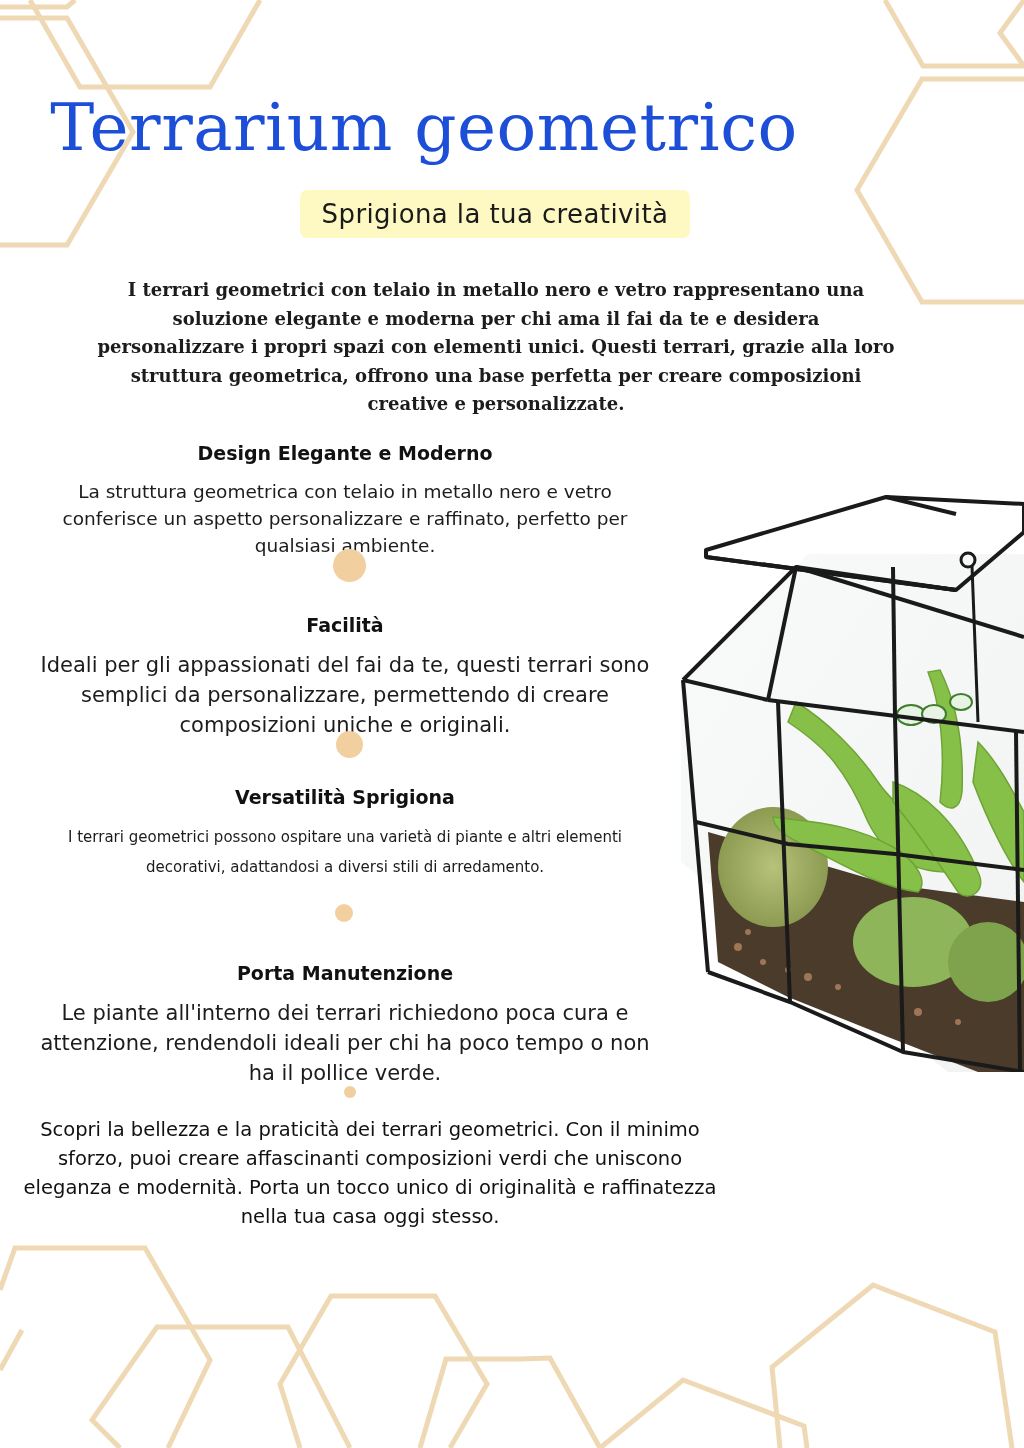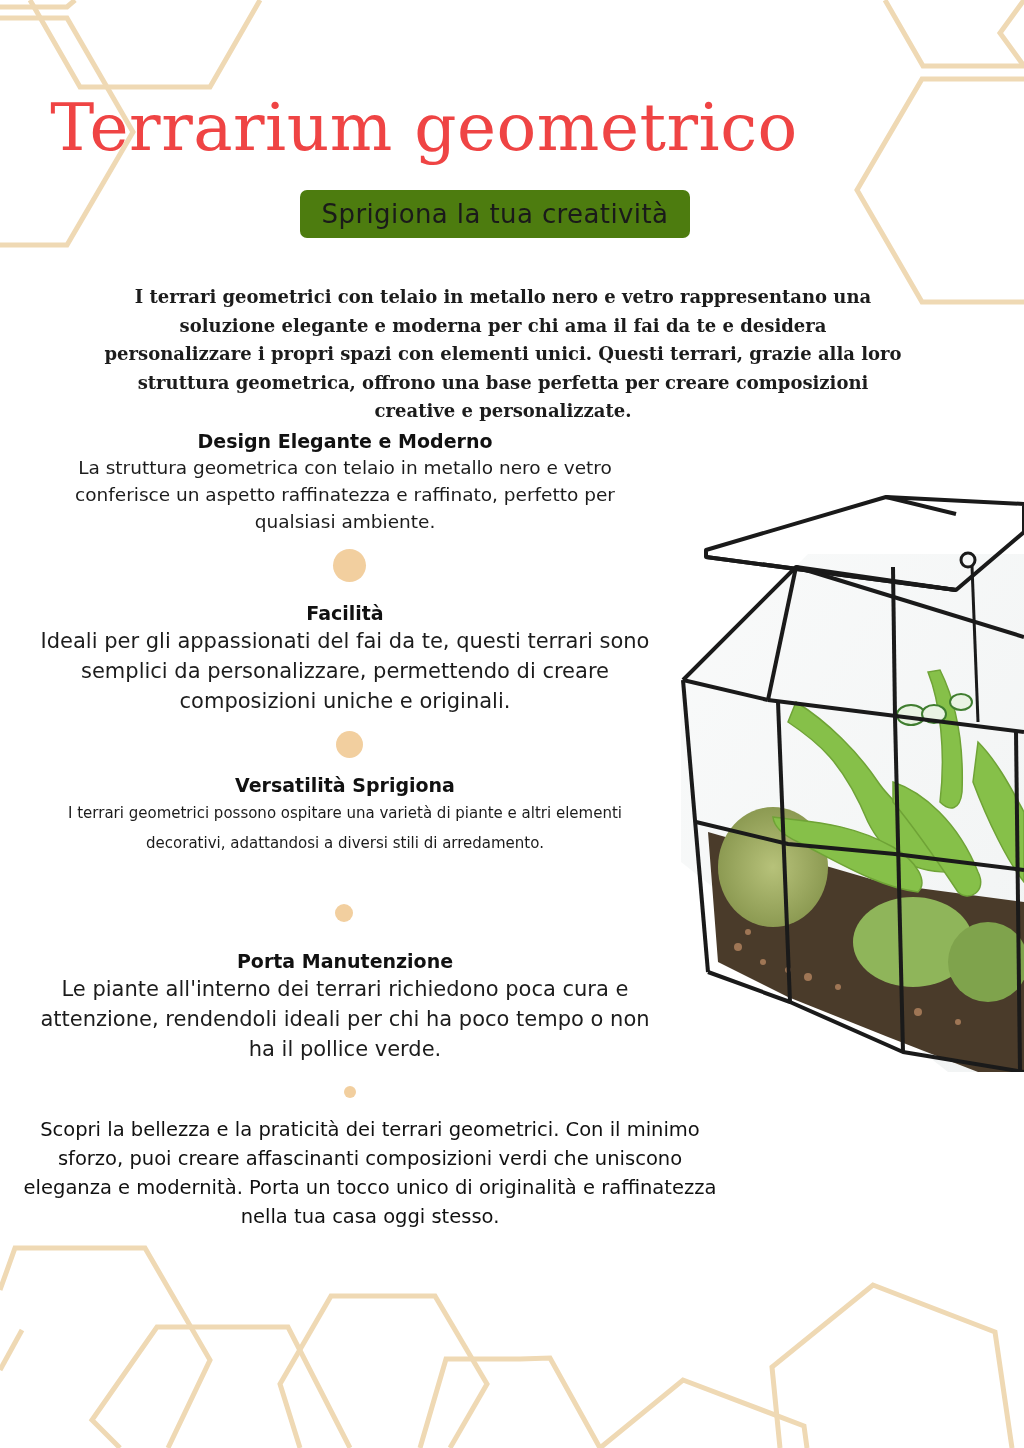--- a/index.html
+++ b/index.html
@@ -4,41 +4,41 @@
   <style>
     html, body { margin:0; padding:0; }
     body {
       width:1024px; height:1448px; position:relative; overflow:hidden;
       background:#ffffff; color:#1a1a1a;
     }
     .hex-layer { position:absolute; left:0; top:0; width:1024px; height:1448px; pointer-events:none; }
     .title {
       position:absolute; left:0; width:848px; top:92px; text-align:center;
       font-family:"DejaVu Serif", "Liberation Serif", serif; font-weight:400;
-      font-size:66px; letter-spacing:0.5px; color:#ef4444;
+      font-size:66px; letter-spacing:0.5px; color:#1d4ed8;
       margin:0; line-height:1.1;
     }
     .badge {
       position:absolute; left:300px; top:190px; width:390px; height:48px;
-      background:#4d7c0f; border-radius:7px;
+      background:#fef9c3; border-radius:7px;
       display:flex; align-items:center; justify-content:center;
       font-family:"DejaVu Sans", "Liberation Sans", sans-serif; font-size:26px; color:#1a1a1a;
       letter-spacing:0.4px;
     }
     .intro {
       position:absolute; left:95px; width:800px; top:275px; text-align:center;
       font-family:"DejaVu Serif", "Liberation Serif", serif; font-weight:700;
-      font-size:18px; line-height:28.5px; color:#1c1c1c; margin:8px;
+      font-size:18px; line-height:28.5px; color:#1c1c1c; margin:1px;
     }
     .feature {
       position:absolute; left:30px; width:630px; text-align:center;
       font-family:"DejaVu Sans", "Liberation Sans", sans-serif;
     }
     .feature h3 {
-      margin:0; font-size:19px; font-weight:700; line-height:26px; color:#111;
+      margin:12px; font-size:19px; font-weight:700; line-height:26px; color:#111;
     }
     .feature p { margin:0; color:#1c1c1c; }
     .f1 { top:428px; }
     .f1 p { font-size:18.5px; line-height:27px; padding:0 20px; }
     .f2 { top:600px; }
     .f2 p { font-size:21px; line-height:30px; }
     .f3 { top:772px; }
     .f3 p { font-size:15px; line-height:30px; }
     .f4 { top:948px; }
     .f4 p { font-size:21px; line-height:30px; padding:0 6px; }
@@ -79,21 +79,21 @@
 <h1 class="title">Terrarium geometrico</h1>
 
 <div class="badge">
   <span>Sprigiona la tua creatività</span>
 </div>
 
 <p class="intro">I terrari geometrici con telaio in metallo nero e vetro rappresentano una soluzione elegante e moderna per chi ama il fai da te e desidera personalizzare i propri spazi con elementi unici. Questi terrari, grazie alla loro struttura geometrica, offrono una base perfetta per creare composizioni creative e personalizzate.</p>
 
 <div class="feature f1">
   <h3>Design Elegante e Moderno</h3>
-  <p>La struttura geometrica con telaio in metallo nero e vetro conferisce un aspetto raffinatezza e raffinato, perfetto per qualsiasi ambiente.</p>
+  <p>La struttura geometrica con telaio in metallo nero e vetro conferisce un aspetto personalizzare e raffinato, perfetto per qualsiasi ambiente.</p>
 </div>
 <div class="dot" style="left:333px; top:549px; width:33px; height:33px;"></div>
 
 <div class="feature f2">
   <h3>Facilità</h3>
   <p>Ideali per gli appassionati del fai da te, questi terrari sono semplici da personalizzare, permettendo di creare composizioni uniche e originali.</p>
 </div>
 <div class="dot" style="left:336px; top:731px; width:27px; height:27px;"></div>
 
 <div class="feature f3">

